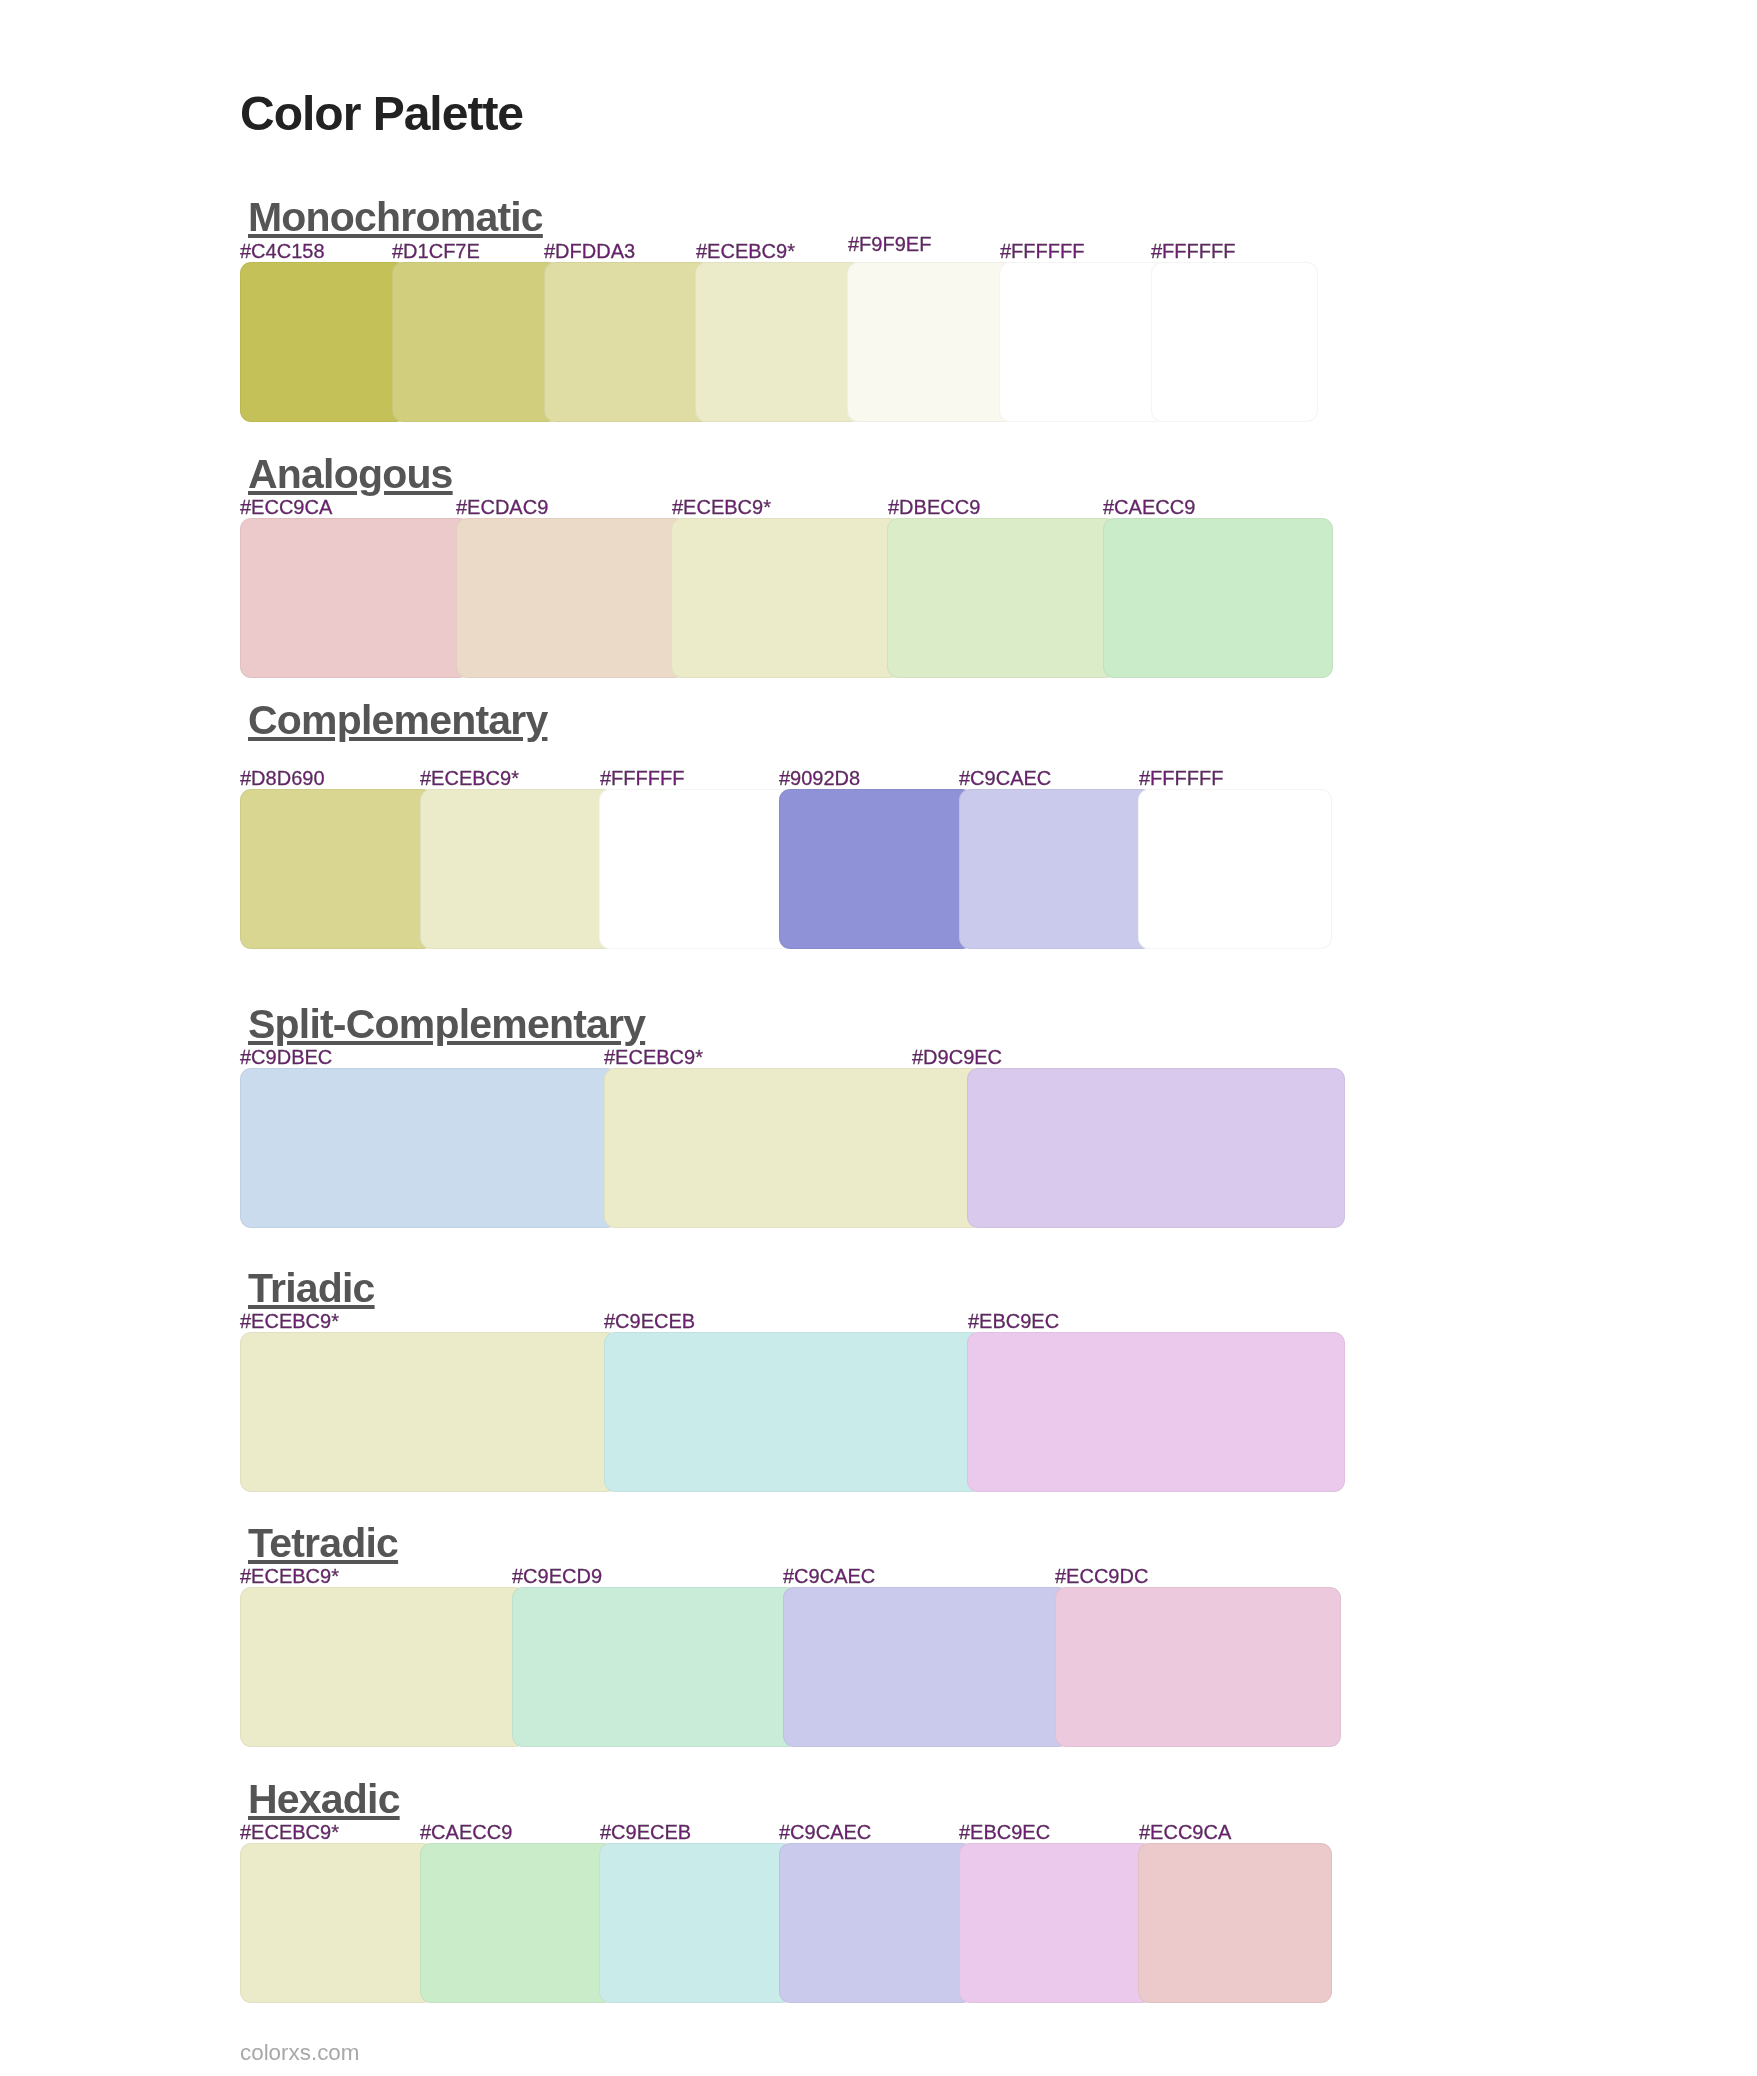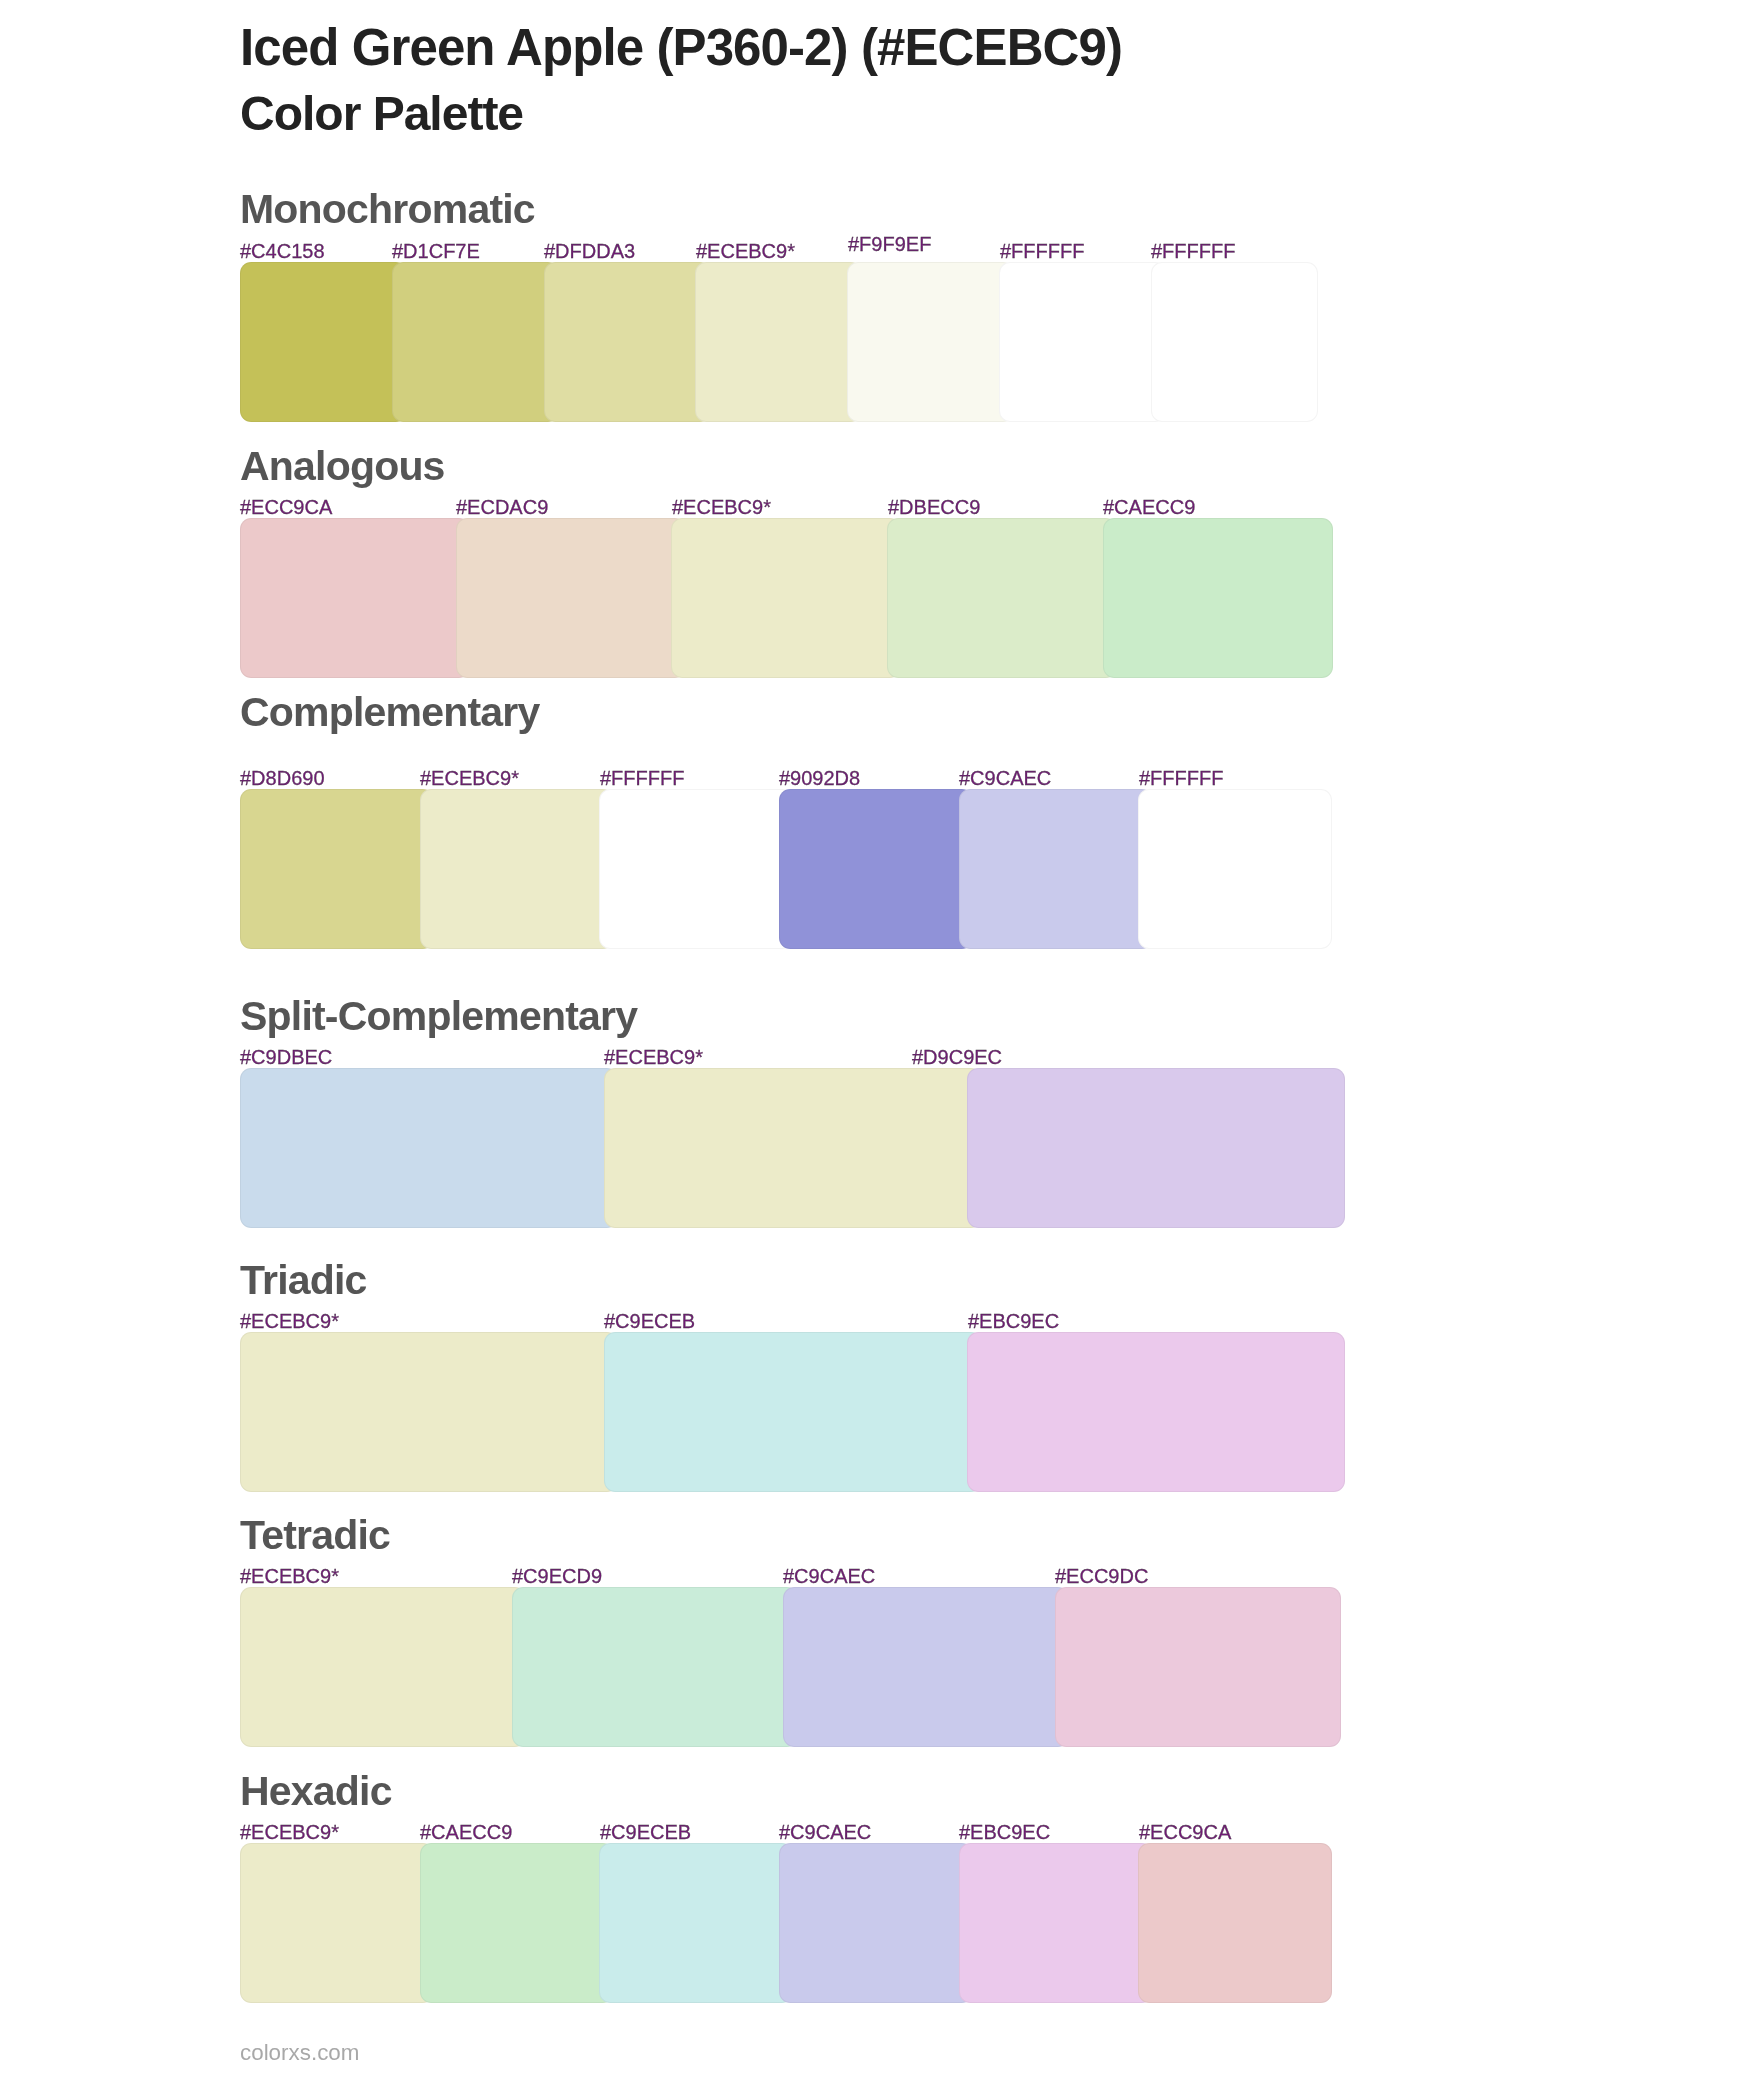--- a/index.html
+++ b/index.html
@@ -10,37 +10,36 @@
   }
   #page{position:relative;width:1757px;height:2077px;overflow:hidden;
         transform:translateZ(0);}
 
   .title{position:absolute;left:240px;color:#222222;font-weight:bold;
          font-family:"Liberation Sans", sans-serif;white-space:nowrap;}
   .title-main{font-size:51px;line-height:1;letter-spacing:-0.9px;top:21.6px;}
   .title-sub{font-size:48px;line-height:1;letter-spacing:-1px;top:90px;}
 
   .palette-section{position:absolute;left:0;top:0;display:block;}
-  .sec-head{position:absolute;left:240px;margin:0;color:#555555;font-weight:bold;
+  .sec-head{position:absolute;left:240px;margin:8px;color:#555555;font-weight:bold;
             font-family:"Liberation Sans", sans-serif;
-            font-size:41px;line-height:1;letter-spacing:-0.8px;white-space:nowrap;}
+            font-size:41px;line-height:1;letter-spacing:-0.8px;white-space:nowrap;text-decoration:underline;}
   .swatch-row{position:absolute;left:240px;height:160px;}
   .sw{position:absolute;top:0;height:160px;border-radius:11.2px;box-sizing:border-box;
       border:1.6px solid rgba(0,0,0,0.045);}
   .lbl{position:absolute;color:#701a75;font-family:"Liberation Sans", sans-serif;
        font-size:20px;line-height:1;white-space:nowrap;
        -webkit-text-stroke:0.3px #434343;}
   .footer{position:absolute;left:240px;top:2042px;color:#a8a8a8;
           font-family:"Liberation Sans", sans-serif;font-size:22.4px;line-height:1;}
 </style>
 </head>
 <body>
 
 <div id="page">
-  <div class="title title-main">Iced Green Apple (P360-2) (#ECEBC9)</div>
   <div class="title title-sub">Color Palette</div>
 
   <section class="palette-section">
     <h2 class="sec-head" style="top:189px">Monochromatic</h2>
     <div class="swatch-row" style="top:262px;width:1078px">
       <div class="sw" style="left:0px;width:167px;background:#C4C158;z-index:0"></div>
       <div class="sw" style="left:152px;width:167px;background:#D1CF7E;z-index:1"></div>
       <div class="sw" style="left:304px;width:167px;background:#DFDDA3;z-index:2"></div>
       <div class="sw" style="left:455px;width:167px;background:#ECEBC9;z-index:3"></div>
       <div class="sw" style="left:607px;width:167px;background:#F9F9EF;z-index:4"></div>

